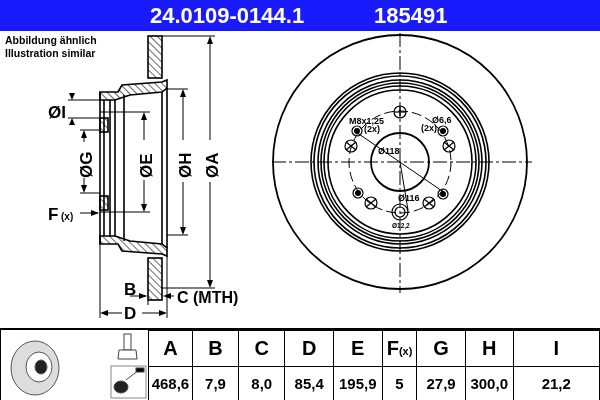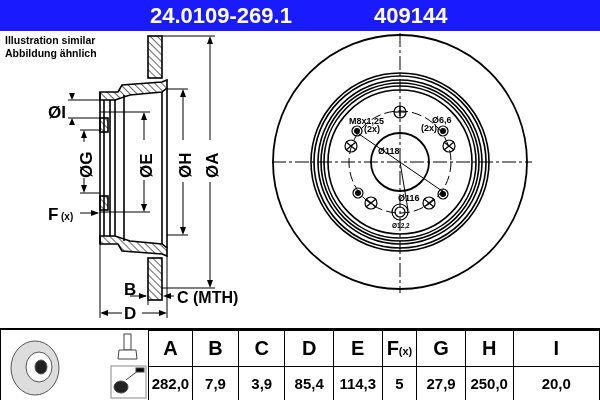--- a/index.html
+++ b/index.html
@@ -16,27 +16,27 @@
   table.spec td { border:1.5px solid #000; text-align:center; font-weight:bold; padding:0; color:#000; }
   table.spec tr.h td { height:35px; font-size:20px; }
   table.spec tr.v td { height:33px; font-size:15px; }
   .fx small { font-size:11px; }
   .thumb { position:absolute; left:0; top:330px; width:148px; height:70px; border-left:1.5px solid #000; box-sizing:border-box; }
 </style>
 </head>
 <body>
 
 <div class="header">
-  <span class="pn">24.0109-269.1</span>
-  <span class="ref">409144</span>
+  <span class="pn">24.0109-0144.1</span>
+  <span class="ref">185491</span>
 </div>
 
 <div class="note">
+  <div>Abbildung ähnlich</div>
   <div>Illustration similar</div>
-  <div>Abbildung ähnlich</div>
 </div>
 
 <svg class="draw" width="600" height="297" viewBox="0 31 600 297">
   <defs>
     <pattern id="hatch" width="5" height="5" patternUnits="userSpaceOnUse" patternTransform="rotate(-45)">
       <line x1="0" y1="0" x2="0" y2="5" stroke="#000" stroke-width="1.2"></line>
     </pattern>
   </defs>
 
   <g stroke="#000" fill="none" stroke-width="1.6">
@@ -215,24 +215,24 @@
     <td style="width:46px">B</td>
     <td style="width:46px">C</td>
     <td style="width:48px">D</td>
     <td style="width:48px">E</td>
     <td class="fx" style="width:34px"><span>F</span><small>(x)</small></td>
     <td style="width:48px">G</td>
     <td style="width:47px">H</td>
     <td style="width:87px">I</td>
   </tr>
   <tr class="v">
-    <td>282,0</td>
+    <td>468,6</td>
     <td>7,9</td>
-    <td>3,9</td>
+    <td>8,0</td>
     <td>85,4</td>
-    <td>114,3</td>
+    <td>195,9</td>
     <td>5</td>
     <td>27,9</td>
-    <td>250,0</td>
-    <td>20,0</td>
+    <td>300,0</td>
+    <td>21,2</td>
   </tr>
 </tbody>
   </table>
 
 </body></html>

